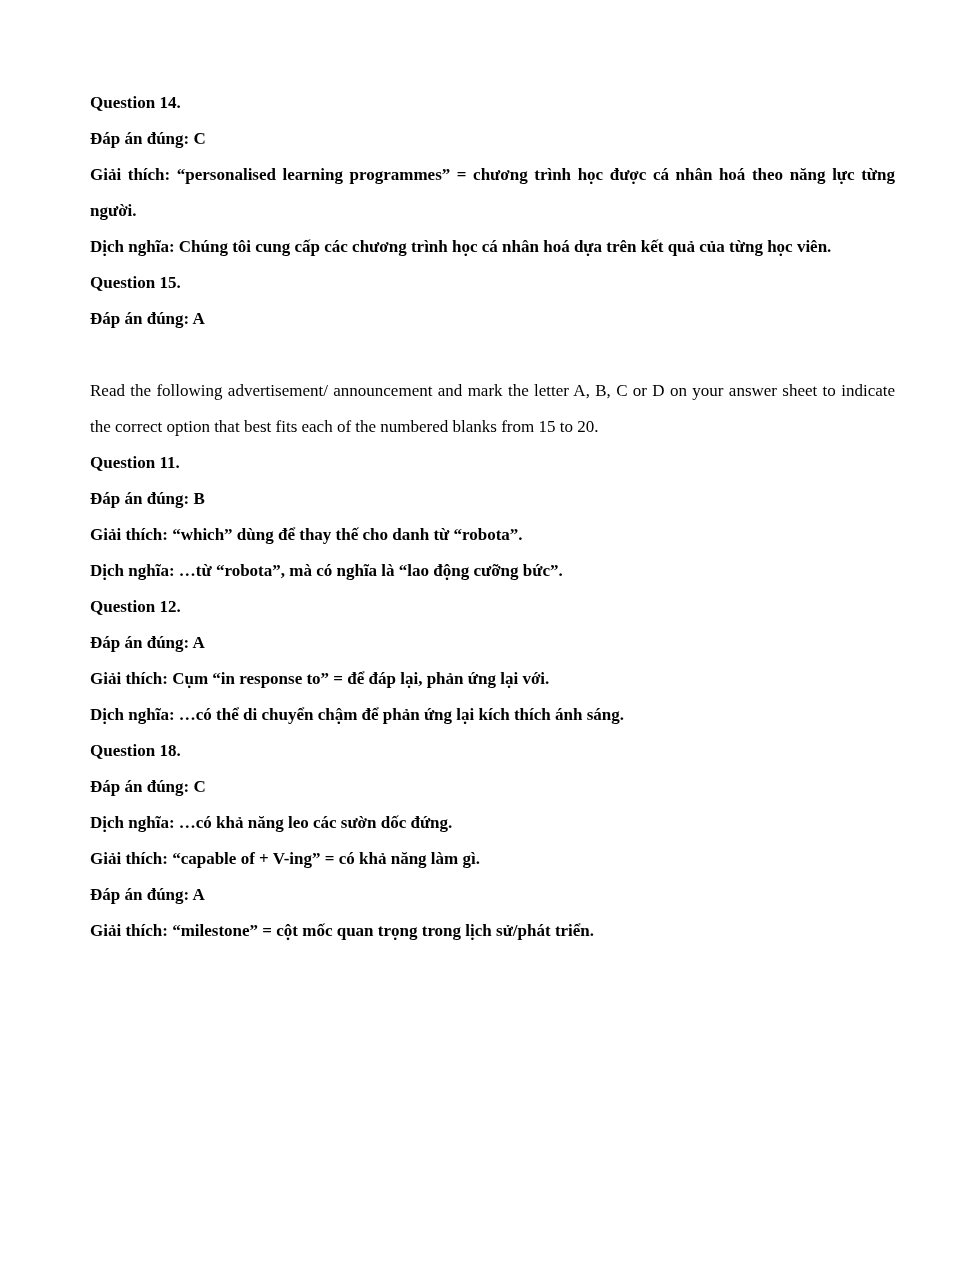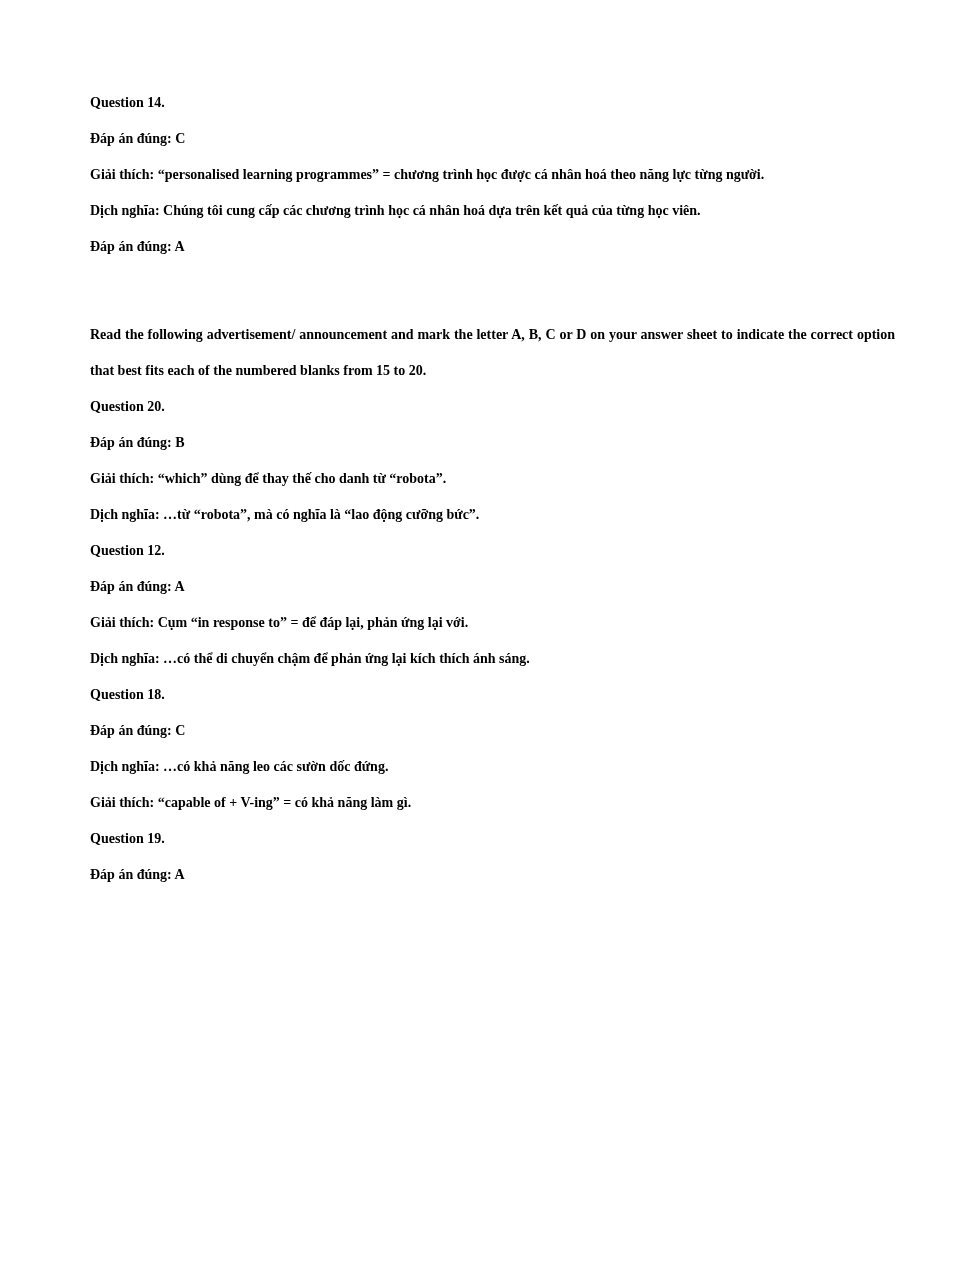--- a/index.html
+++ b/index.html
@@ -15,83 +15,83 @@
     color: #000000;
   }
   .page {
     width: 979px;
     height: 1267px;
     background: #ffffff;
     box-sizing: border-box;
     padding: 85px 84px 0 90px;
   }
   .content {
-    font-size: 14px;
+    font-size: 17px;
     line-height: 36px;
   }
   .content p {
     margin: 0;
     padding: 0;
     text-align: justify;
     font-weight: bold;
   }
   p.q-heading {
     font-weight: bold;
     text-align: left;
   }
   p.instruction {
-    font-weight: bold;
+    font-weight: normal;
     text-align: justify;
-    margin-top: 16px;
   }
   .blank-line {
     height: 36px;
   }
 </style>
 </head>
 <body>
 
 <div class="page">
   <div class="content">
 
     <div>
       <p class="q-heading">Question 14.</p>
       <p>Đáp án đúng: C</p>
       <p>Giải thích: “personalised learning programmes” = chương trình học được cá nhân hoá theo năng lực từng người.</p>
       <p>Dịch nghĩa: Chúng tôi cung cấp các chương trình học cá nhân hoá dựa trên kết quả của từng học viên.</p>
     </div>
 
     <div>
+      <p class="q-heading">Question 15.</p>
       <p>Đáp án đúng: A</p>
     </div>
 
     <div class="blank-line"></div>
 
     <p class="instruction">Read the following advertisement/ announcement and mark the letter A, B, C or D on your answer sheet to indicate the correct option that best fits each of the numbered blanks from 15 to 20.</p>
 
     <div>
-      <p class="q-heading">Question 20.</p>
+      <p class="q-heading">Question 11.</p>
       <p>Đáp án đúng: B</p>
       <p>Giải thích: “which” dùng để thay thế cho danh từ “robota”.</p>
       <p>Dịch nghĩa: …từ “robota”, mà có nghĩa là “lao động cưỡng bức”.</p>
     </div>
 
     <div>
       <p class="q-heading">Question 12.</p>
       <p>Đáp án đúng: A</p>
       <p>Giải thích: Cụm “in response to” = để đáp lại, phản ứng lại với.</p>
       <p>Dịch nghĩa: …có thể di chuyển chậm để phản ứng lại kích thích ánh sáng.</p>
     </div>
 
     <div>
       <p class="q-heading">Question 18.</p>
       <p>Đáp án đúng: C</p>
       <p>Dịch nghĩa: …có khả năng leo các sườn dốc đứng.</p>
       <p>Giải thích: “capable of + V-ing” = có khả năng làm gì.</p>
     </div>
 
     <div>
-      <p class="q-heading">Question 19.</p>
       <p>Đáp án đúng: A</p>
+      <p>Giải thích: “milestone” = cột mốc quan trọng trong lịch sử/phát triển.</p>
     </div>
 
   </div>
 </div>
 
 </body></html>

